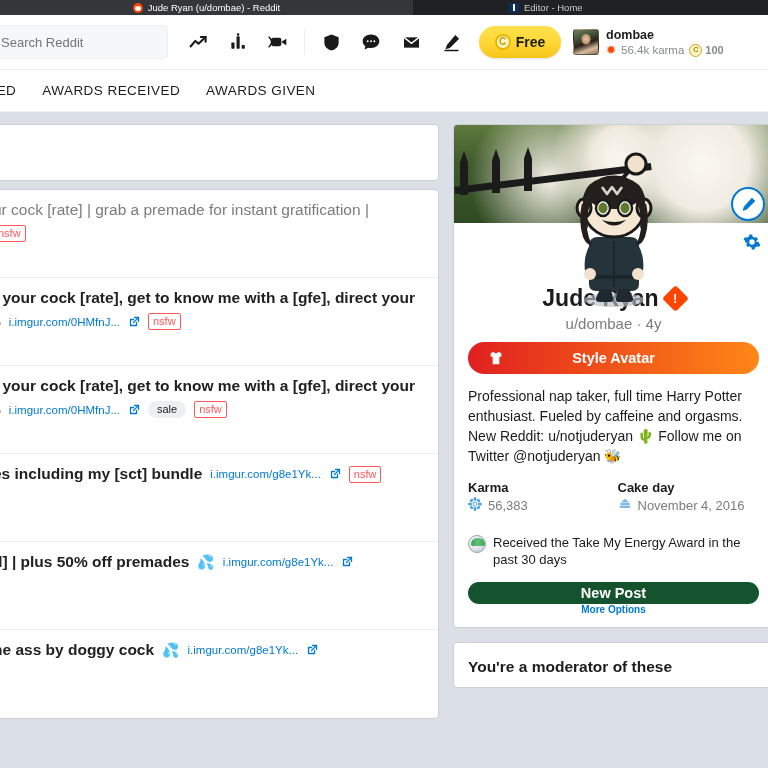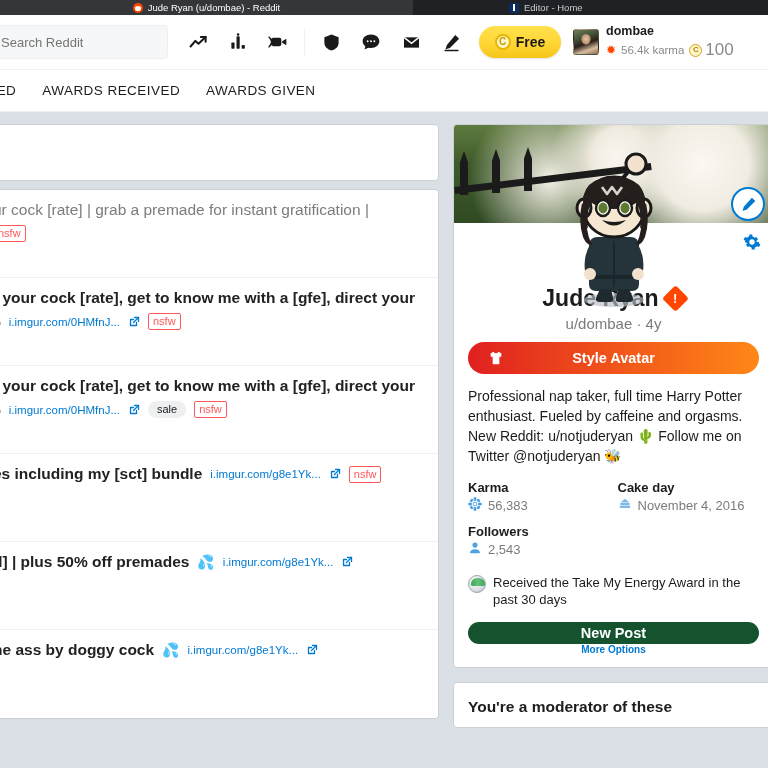--- a/index.html
+++ b/index.html
@@ -110,21 +110,21 @@
   }
   .user-name { font-size: 12.5px; font-weight: bold; color: #1c1c1c; line-height: 14px; }
   .user-meta { display:flex; align-items:center; gap: 5px; margin-top: 2px; }
   .karma-txt { font-size: 11.5px; color: #878a8c; }
   .coin-sm {
     width: 13px; height: 13px; border-radius: 50%;
     background: #fff7cc; border: 1.6px solid #d4a017;
     display:flex; align-items:center; justify-content:center;
     font-size: 8px; font-weight: bold; color:#b8860b; line-height:1;
   }
-  .coin-sm-txt { font-size: 17px; color: #878a8c; margin-left: -2px; }
+  .coin-sm-txt { font-size: 11px; color: #878a8c; margin-left: -2px; font-weight: bold; }
   .karma-flower { color: #ff4500; font-size: 12px; line-height: 1; }
 
   
   .tabstrip {
     height: 42px;
     background: #ffffff;
     display: flex;
     align-items: center;
     gap: 26px;
     padding-left: -6px;
@@ -623,32 +623,20 @@
               <span>
                 <svg width="14" height="14" viewBox="0 0 24 24" fill="#7fb9e8">
                   <path d="M12 3 L19 9 H5 Z"></path>
                     <rect x="4" y="10" width="16" height="4" rx="1"></rect>
                   <rect x="3" y="15" width="18" height="4" rx="1.5"></rect>
                 </svg>
               </span>
               <span>November 4, 2016</span>
             </div>
           </div>
-          <div>
-            <div class="stat-label">Followers</div>
-            <div class="stat-value">
-              <span>
-                <svg width="14" height="14" viewBox="0 0 24 24" fill="#4fa3e3">
-                  <circle cx="12" cy="7" r="4.4"></circle>
-                    <path d="M3.5 21 q0-7 8.5-7 t8.5 7 Z"></path>
-                </svg>
-              </span>
-              <span>2,543</span>
-            </div>
-          </div>
           <div></div>
         </div>
 
         <div class="award-row">
           <span class="award-medal"></span>
           <span>Received the Take My Energy Award in the past 30 days</span>
         </div>
 
         <div class="newpost-btn">New Post</div>
         <div class="more-opts">More Options</div>

